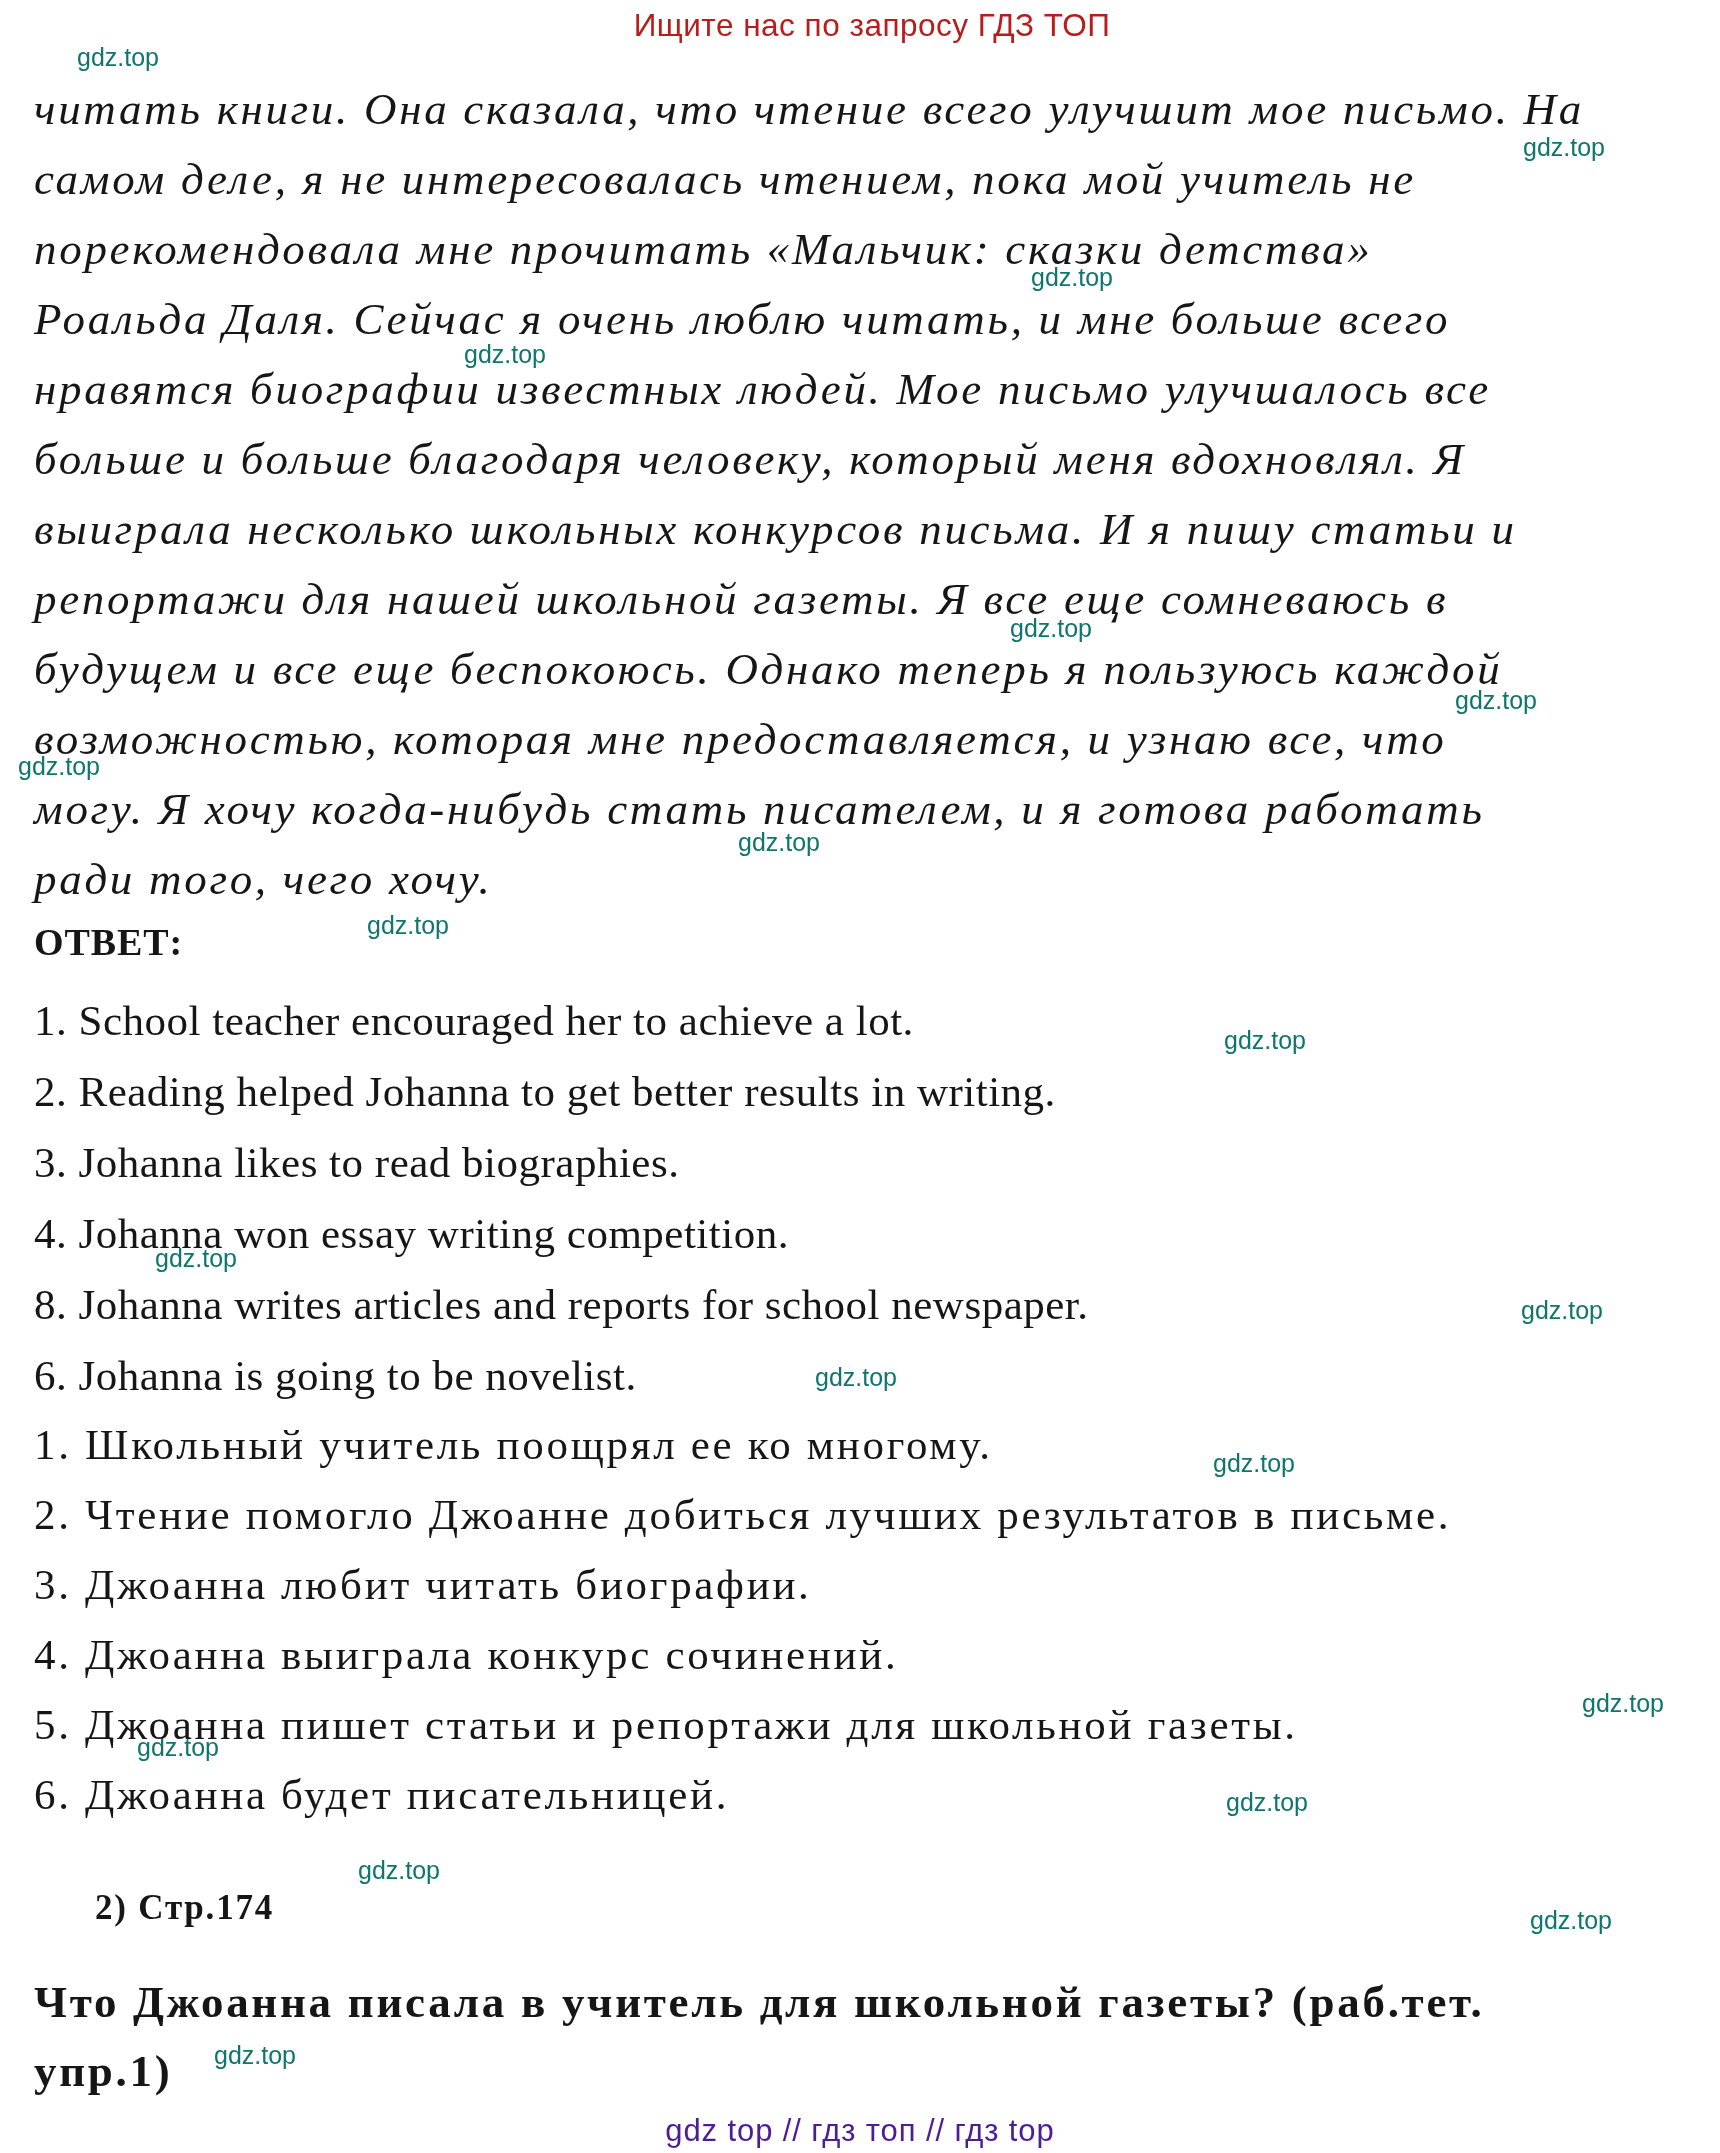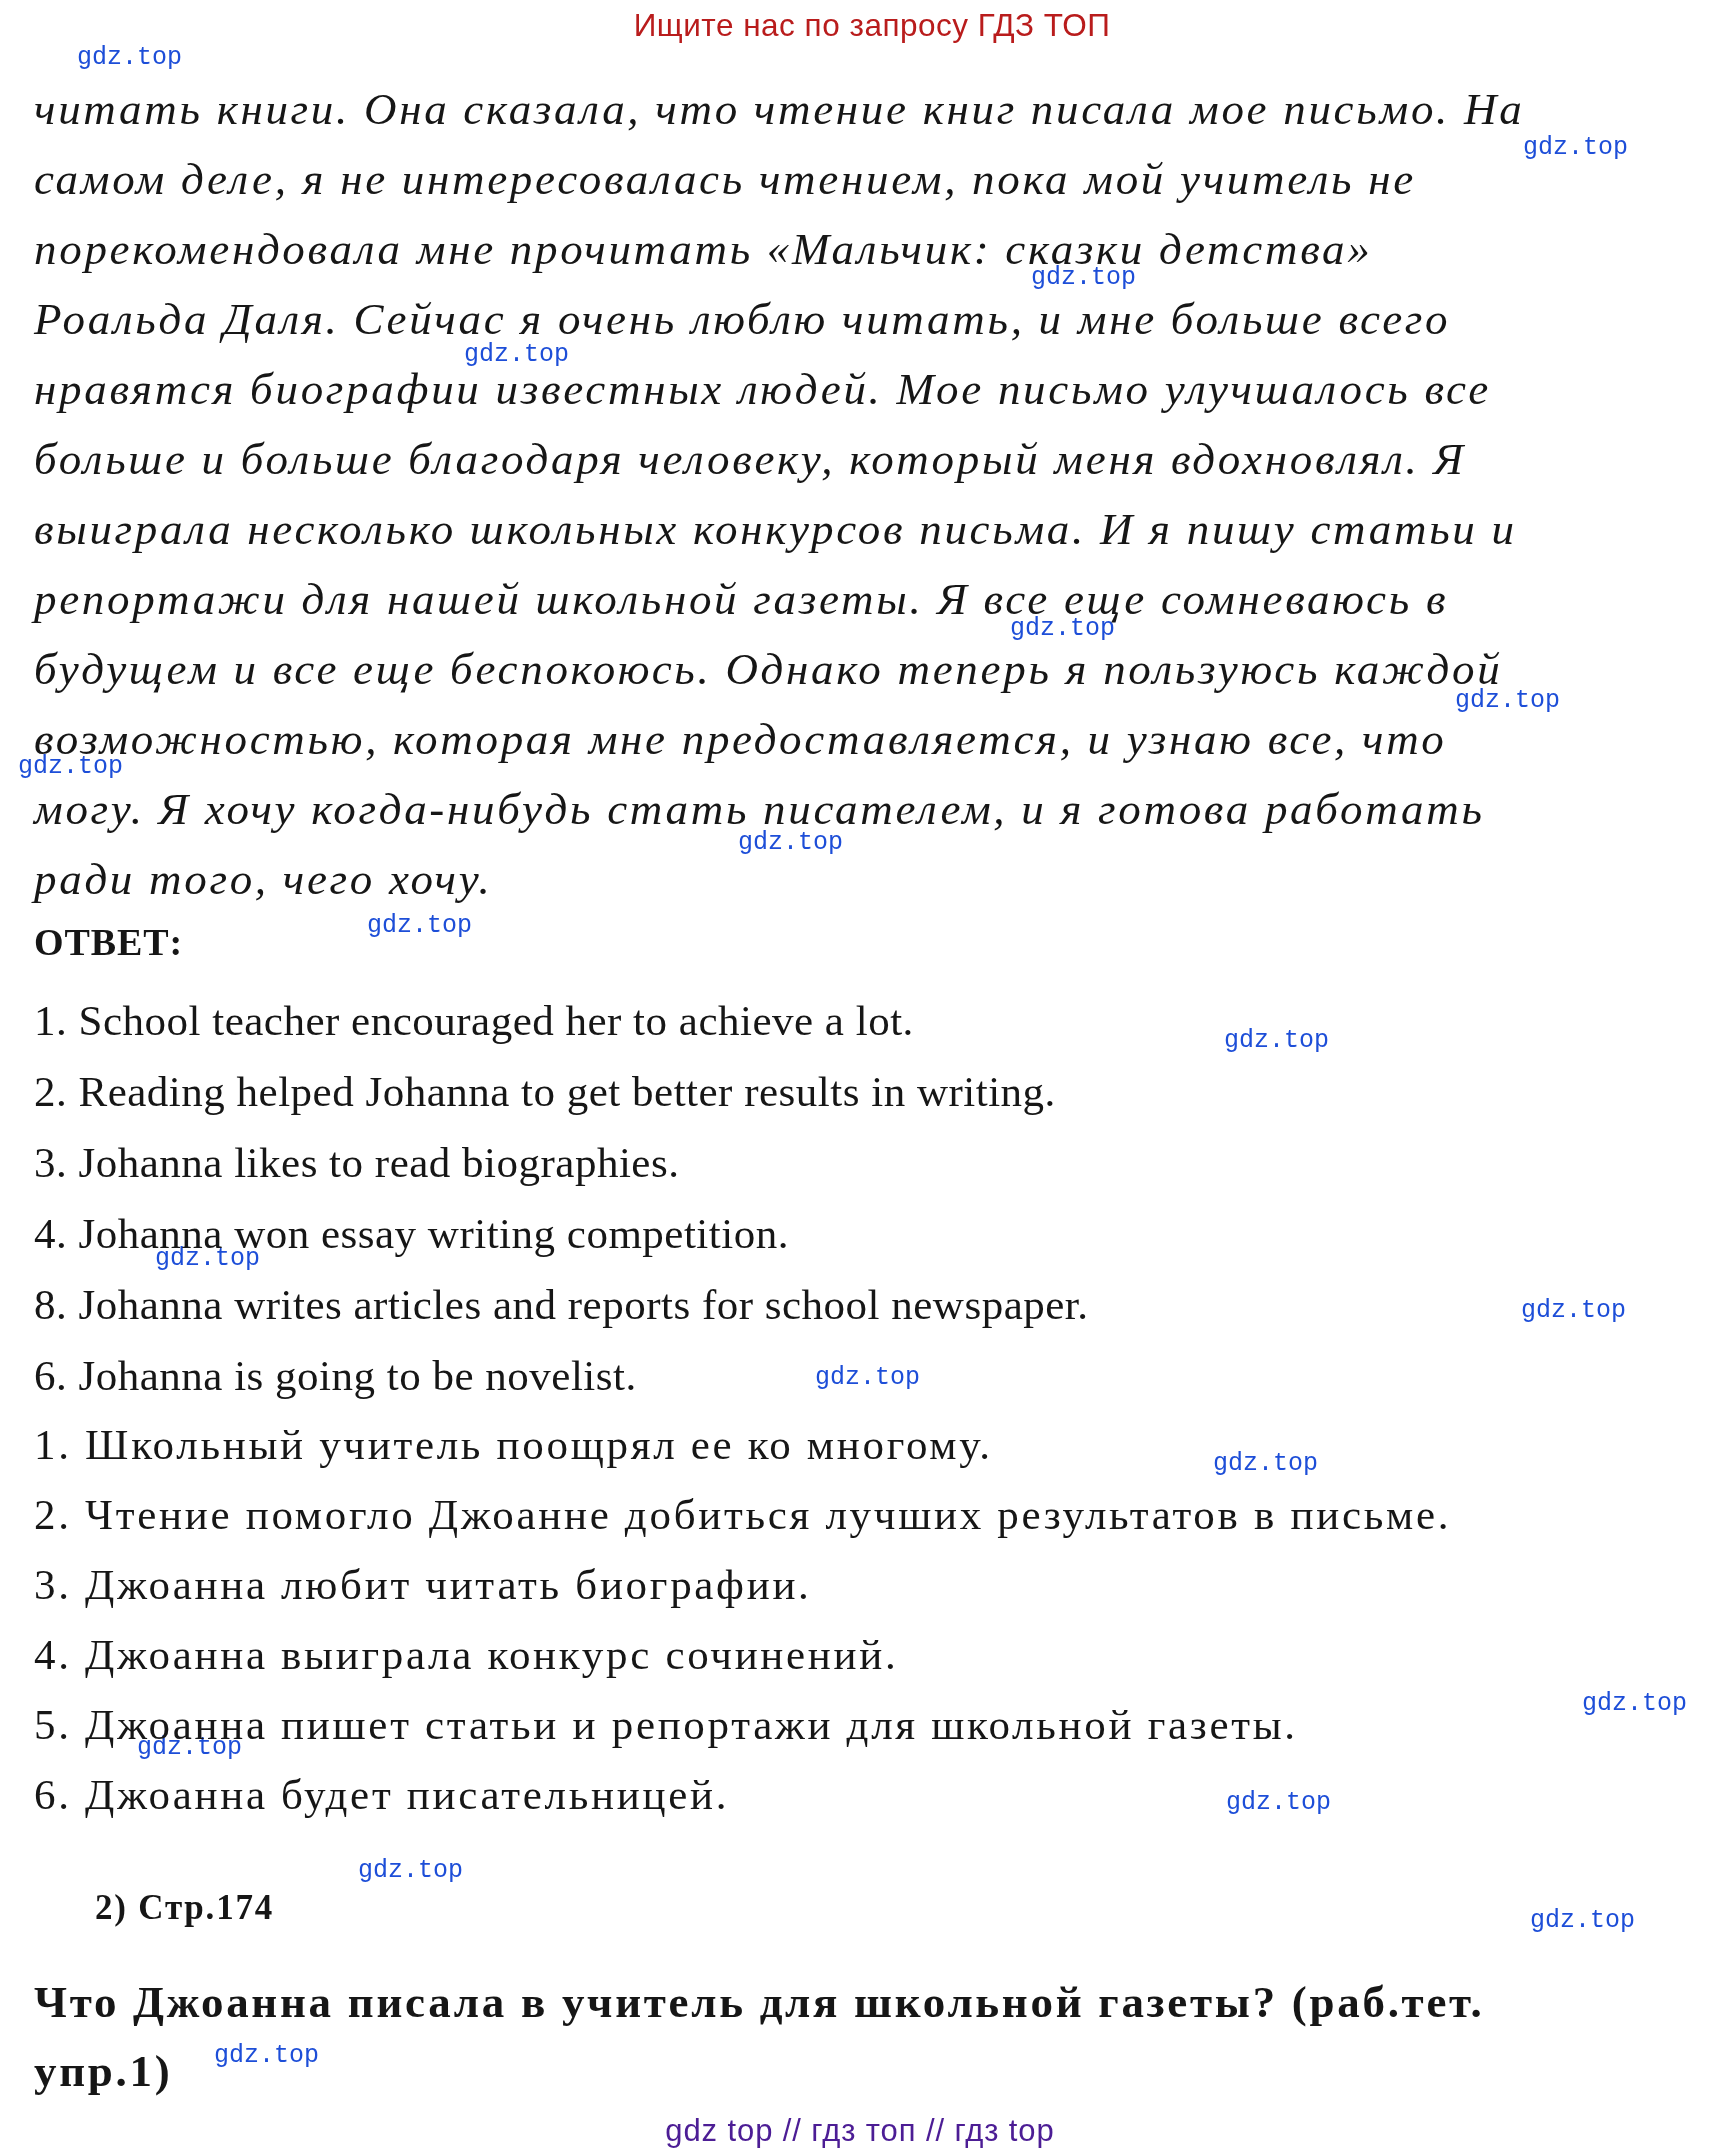--- a/index.html
+++ b/index.html
@@ -26,23 +26,23 @@
     font-family: "Liberation Sans", sans-serif;
     font-size: 31.5px;
     letter-spacing: 0.5px;
     color: #b91c1c;
     white-space: nowrap;
   }
 
   
   .wm {
     position: absolute;
-    font-family: Liberation Mono, monospace;
+    font-family: Liberation Sans, sans-serif;
     font-size: 25px;
-    color: #1d4ed8;
+    color: #0f766e;
     white-space: nowrap;
   }
 
   
   .paragraph {
     left: 34px;
     top: 74px;
     width: 1665px;
   }
   .paragraph .line {
@@ -146,21 +146,21 @@
 <span class="wm" style="left:815px;  top:1363px;">gdz.top</span>
 <span class="wm" style="left:1213px; top:1449px;">gdz.top</span>
 <span class="wm" style="left:1582px; top:1689px;">gdz.top</span>
 <span class="wm" style="left:137px;  top:1733px;">gdz.top</span>
 <span class="wm" style="left:1226px; top:1788px;">gdz.top</span>
 <span class="wm" style="left:358px;  top:1856px;">gdz.top</span>
 <span class="wm" style="left:1530px; top:1906px;">gdz.top</span>
 <span class="wm" style="left:214px;  top:2041px;">gdz.top</span>
 
 <div class="abs paragraph">
-  <div class="line">читать книги. Она сказала, что чтение книг писала мое письмо. На</div>
+  <div class="line">читать книги. Она сказала, что чтение всего улучшит мое письмо. На</div>
   <div class="line">самом деле, я не интересовалась чтением, пока мой учитель не</div>
   <div class="line">порекомендовала мне прочитать «Мальчик: сказки детства»</div>
   <div class="line">Роальда Даля. Сейчас я очень люблю читать, и мне больше всего</div>
   <div class="line">нравятся биографии известных людей. Мое письмо улучшалось все</div>
   <div class="line">больше и больше благодаря человеку, который меня вдохновлял. Я</div>
   <div class="line">выиграла несколько школьных конкурсов письма. И я пишу статьи и</div>
   <div class="line">репортажи для нашей школьной газеты. Я все еще сомневаюсь в</div>
   <div class="line">будущем и все еще беспокоюсь. Однако теперь я пользуюсь каждой</div>
   <div class="line">возможностью, которая мне предоставляется, и узнаю все, что</div>
   <div class="line">могу. Я хочу когда-нибудь стать писателем, и я готова работать</div>

